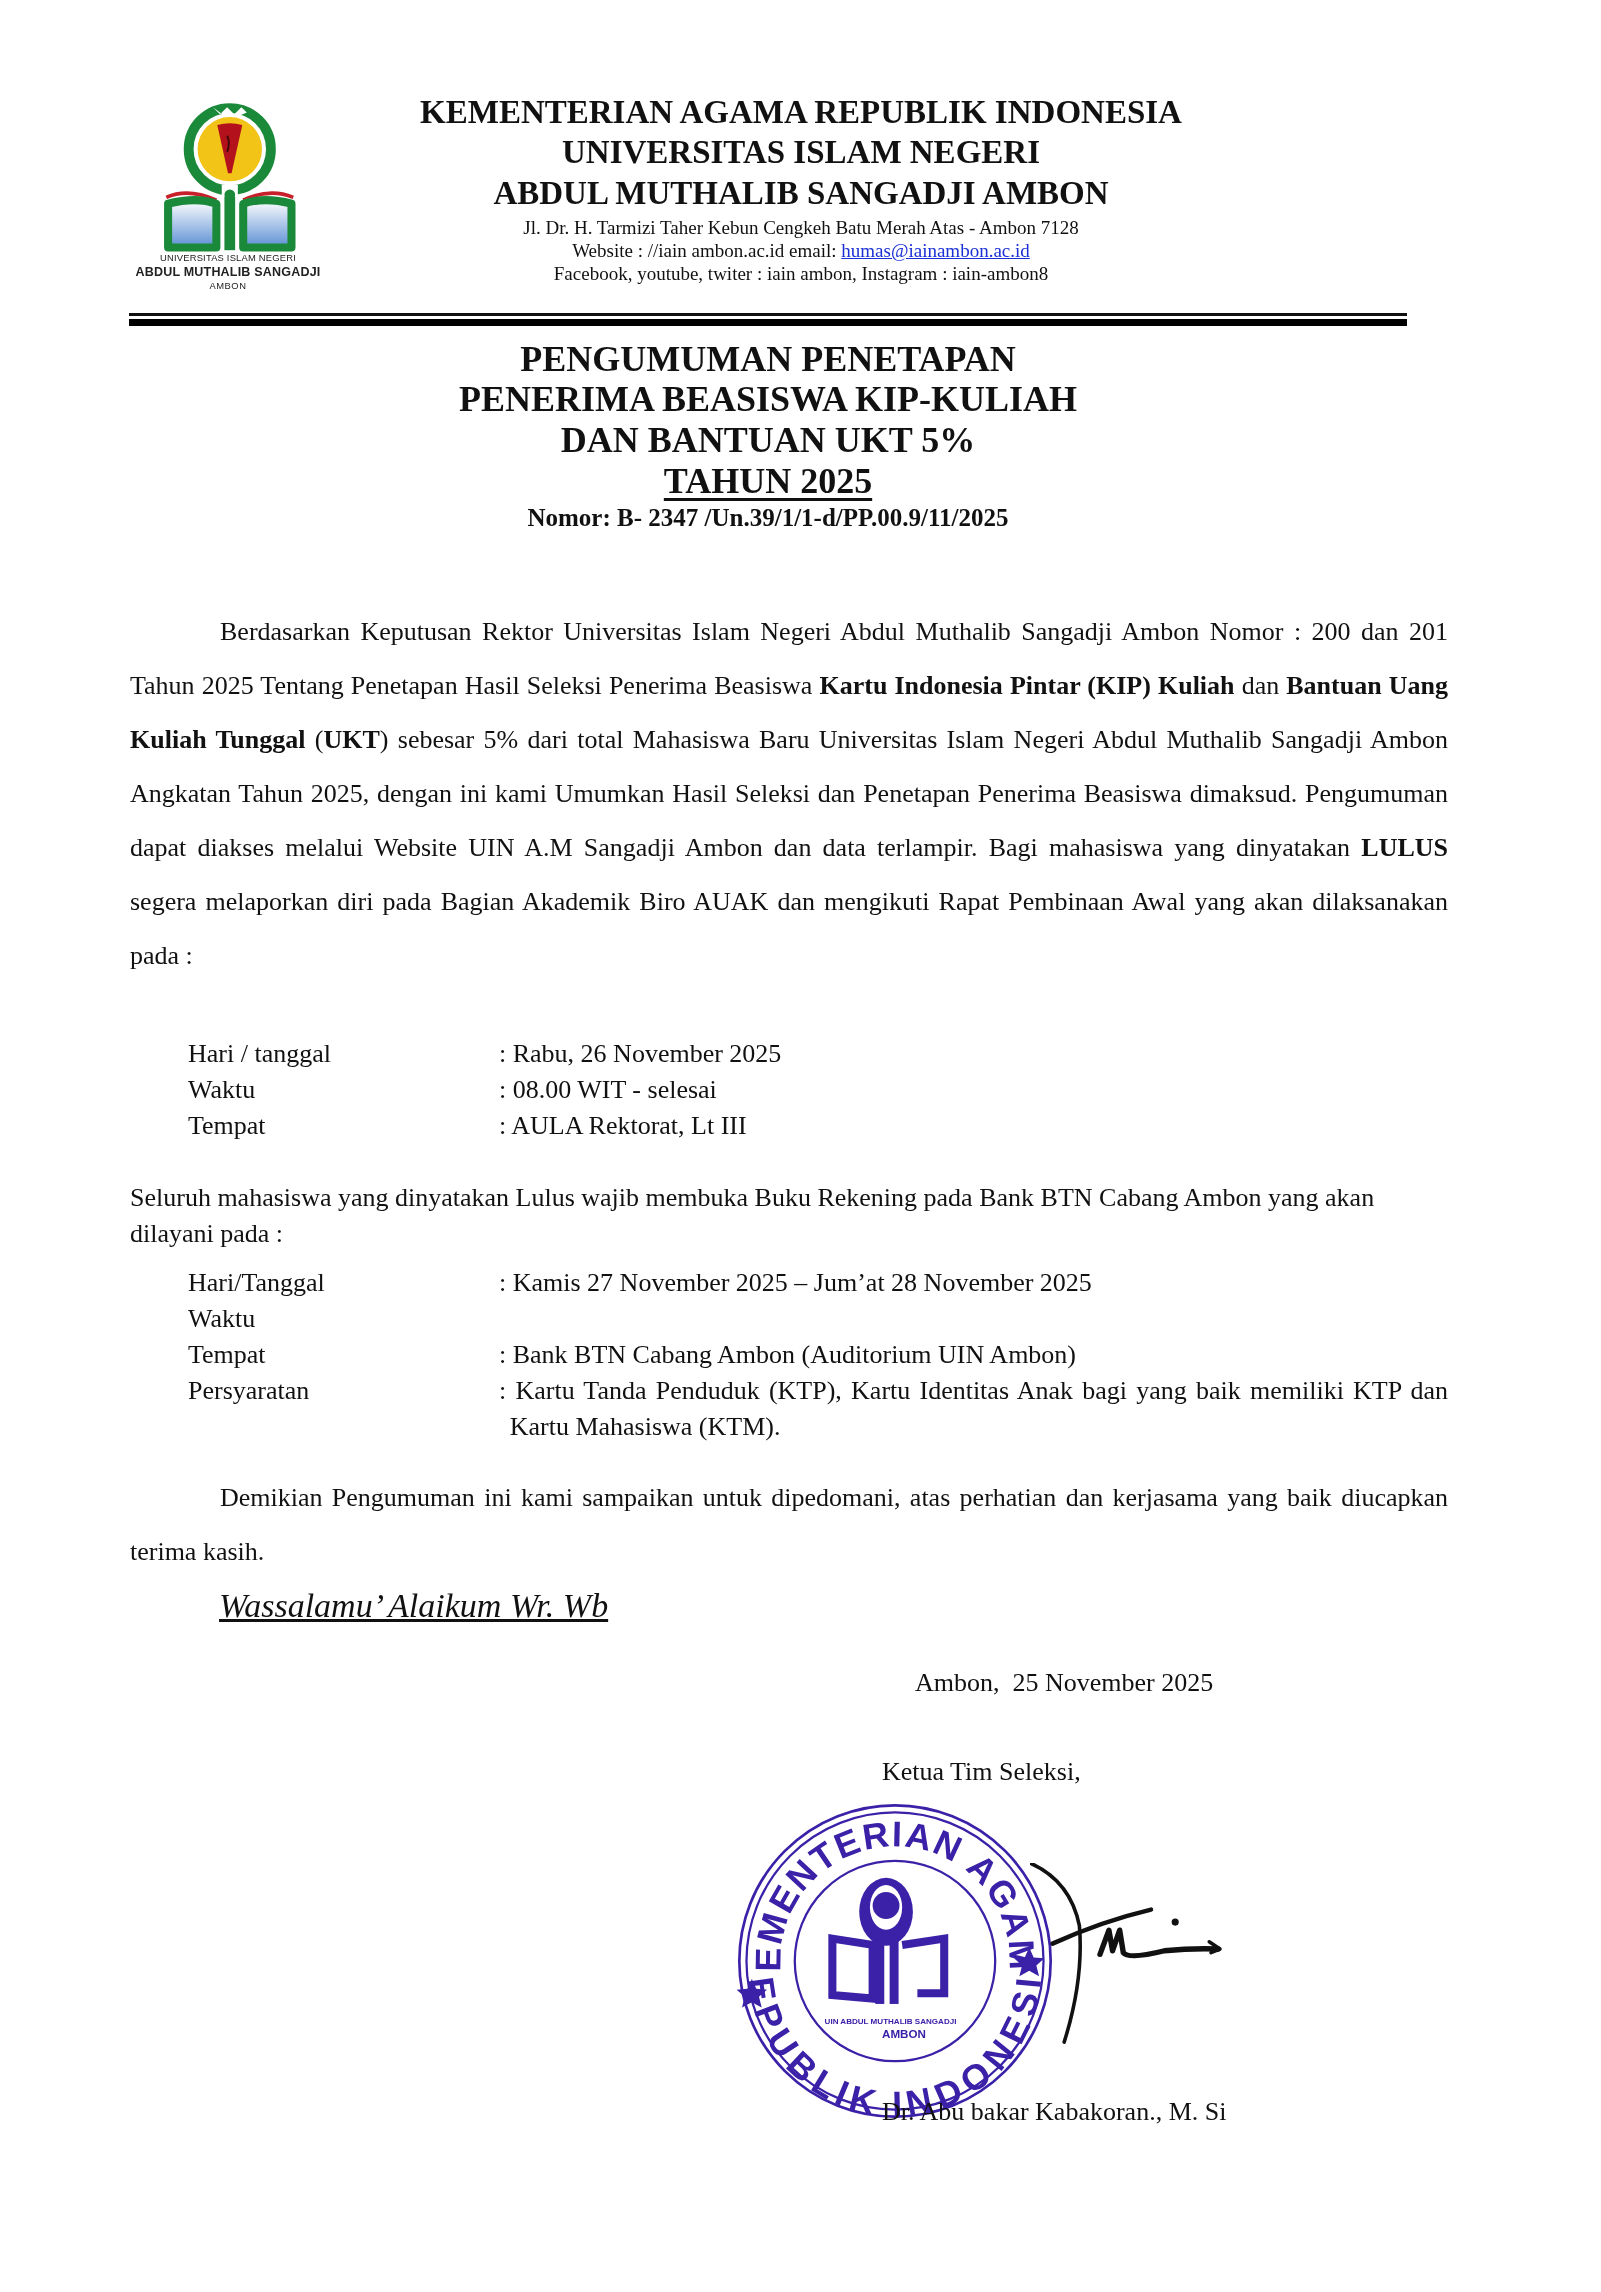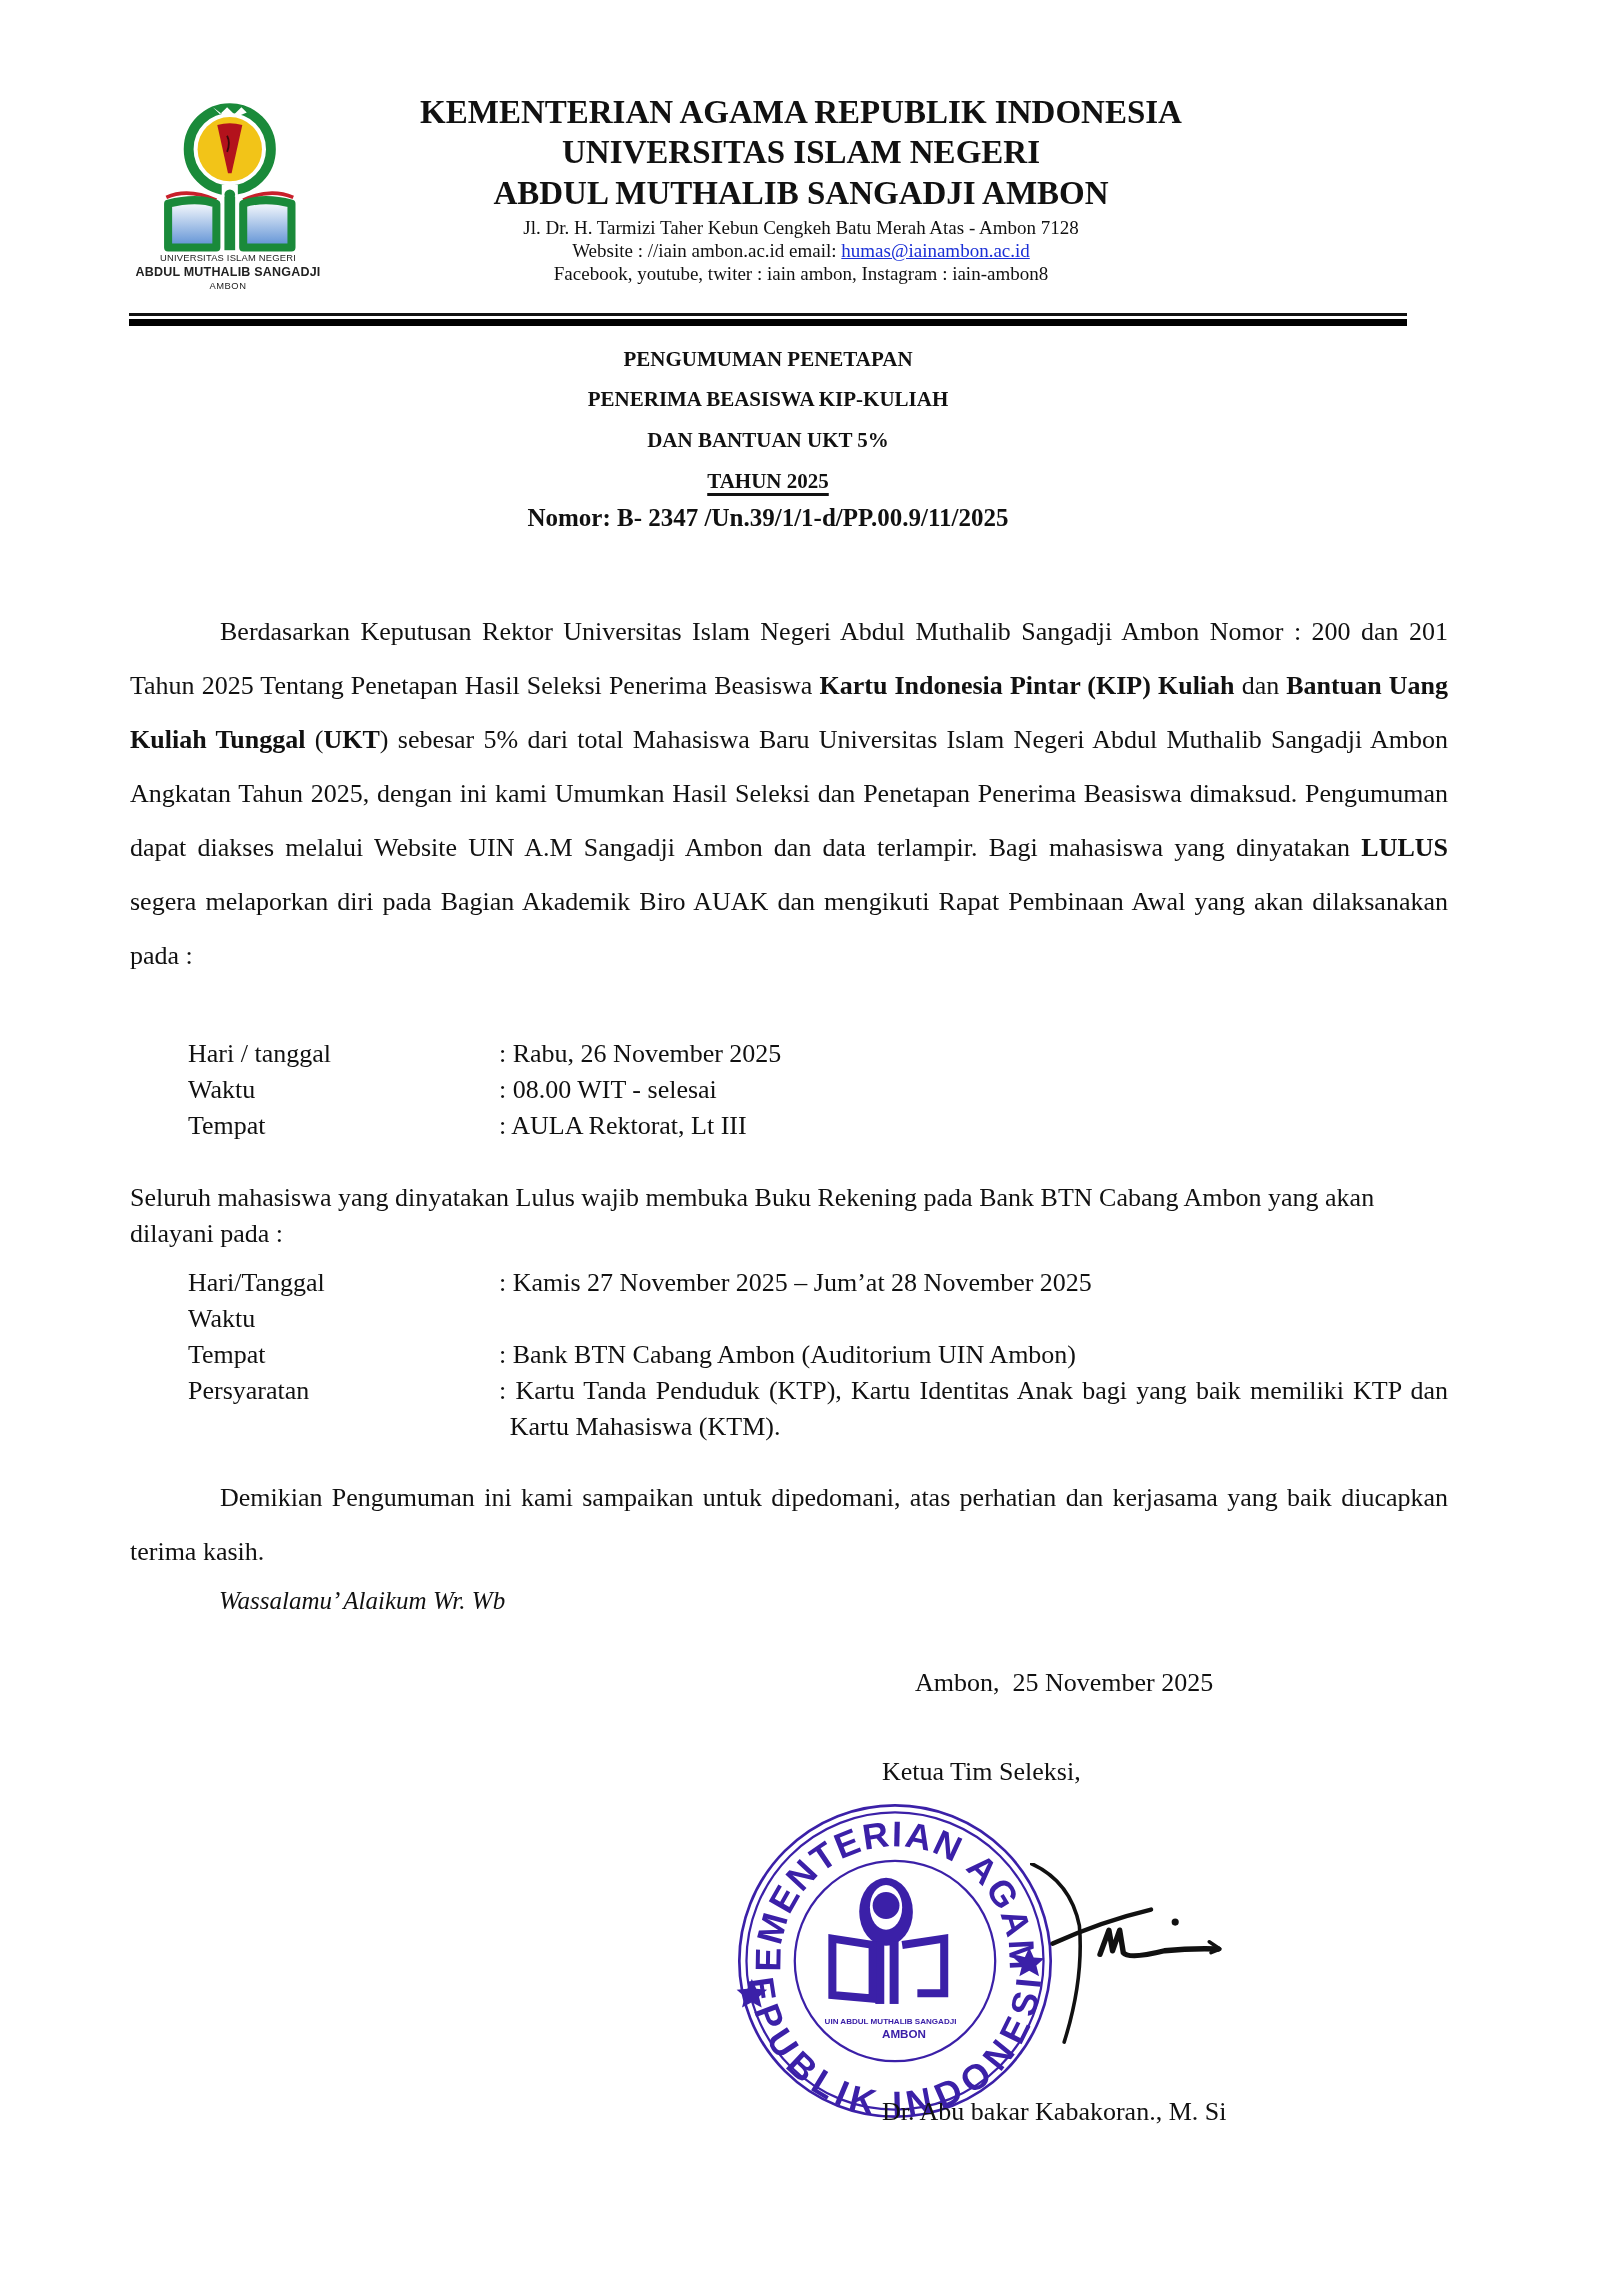--- a/index.html
+++ b/index.html
@@ -26,21 +26,21 @@
     #addr { top: 216px; }
     #web  { top: 239px; }
     #soc  { top: 262px; }
     #web a { color: #1a2fd6; text-decoration: underline; }
 
     #rule-thin  { left: 129px; top: 313px; width: 1278px; height: 2.7px; background: #111; }
     #rule-thick { left: 129px; top: 319px; width: 1278px; height: 7.2px; background: #000; }
 
     
     .title { left: 129px; width: 1278px; text-align: center; font-weight: bold; white-space: nowrap; }
-    .t-big { font-size: 21px; line-height: 41px; font-family: Liberation Serif, serif; }
+    .t-big { font-size: 36px; line-height: 41px; font-family: Liberation Serif, serif; }
     #t1 { top: 339px; }
     #t2 { top: 379px; }
     #t3 { top: 420px; }
     #t4 { top: 461px; }
     #t4 span { text-decoration: underline; text-decoration-thickness: 2.7px; text-underline-offset: 4.5px; }
     #t5 { top: 503px; font-size: 25px; line-height: 30px; }
 
     
     .body { font-size: 26px; }
     #para1 { left: 130px; top: 605px; width: 1318px; text-align: justify; line-height: 54px; }
@@ -53,21 +53,21 @@
     .sched .v { flex: 1; }
     #sched1 { top: 1036px; width: 896px; }
 
     #para2 { left: 130px; top: 1180px; width: 1325px; font-size: 26px; line-height: 36px; }
 
     #sched2 { top: 1265px; width: 1260px; }
     #sched2 .v.just { text-align: justify; text-align-last: left; padding-left: 10.7px; text-indent: -10.7px; }
 
     #para3 { left: 130px; top: 1471px; width: 1318px; font-size: 26px; line-height: 54px; text-align: justify; }
     #para3 .indent { display: inline-block; width: 90px; }
-    #closing { left: 219px; top: 1587px; font-size: 25px; font-style: italic; }
+    #closing { left: 219px; top: 1587px; font-size: 34px; font-style: italic; text-decoration: underline; }
 
     
     .sig { left: 882px; font-size: 26px; white-space: nowrap; }
     #sig-date  { top: 1668px; margin-left: 33px; }
     #sig-role  { top: 1757px; }
     #sig-name  { top: 2097px; }
     #stamp { left: 725px; top: 1791px; width: 340px; height: 340px; }
     #signature { left: 1030px; top: 1863px; width: 251px; height: 197px; }
   </style>
 </head>

